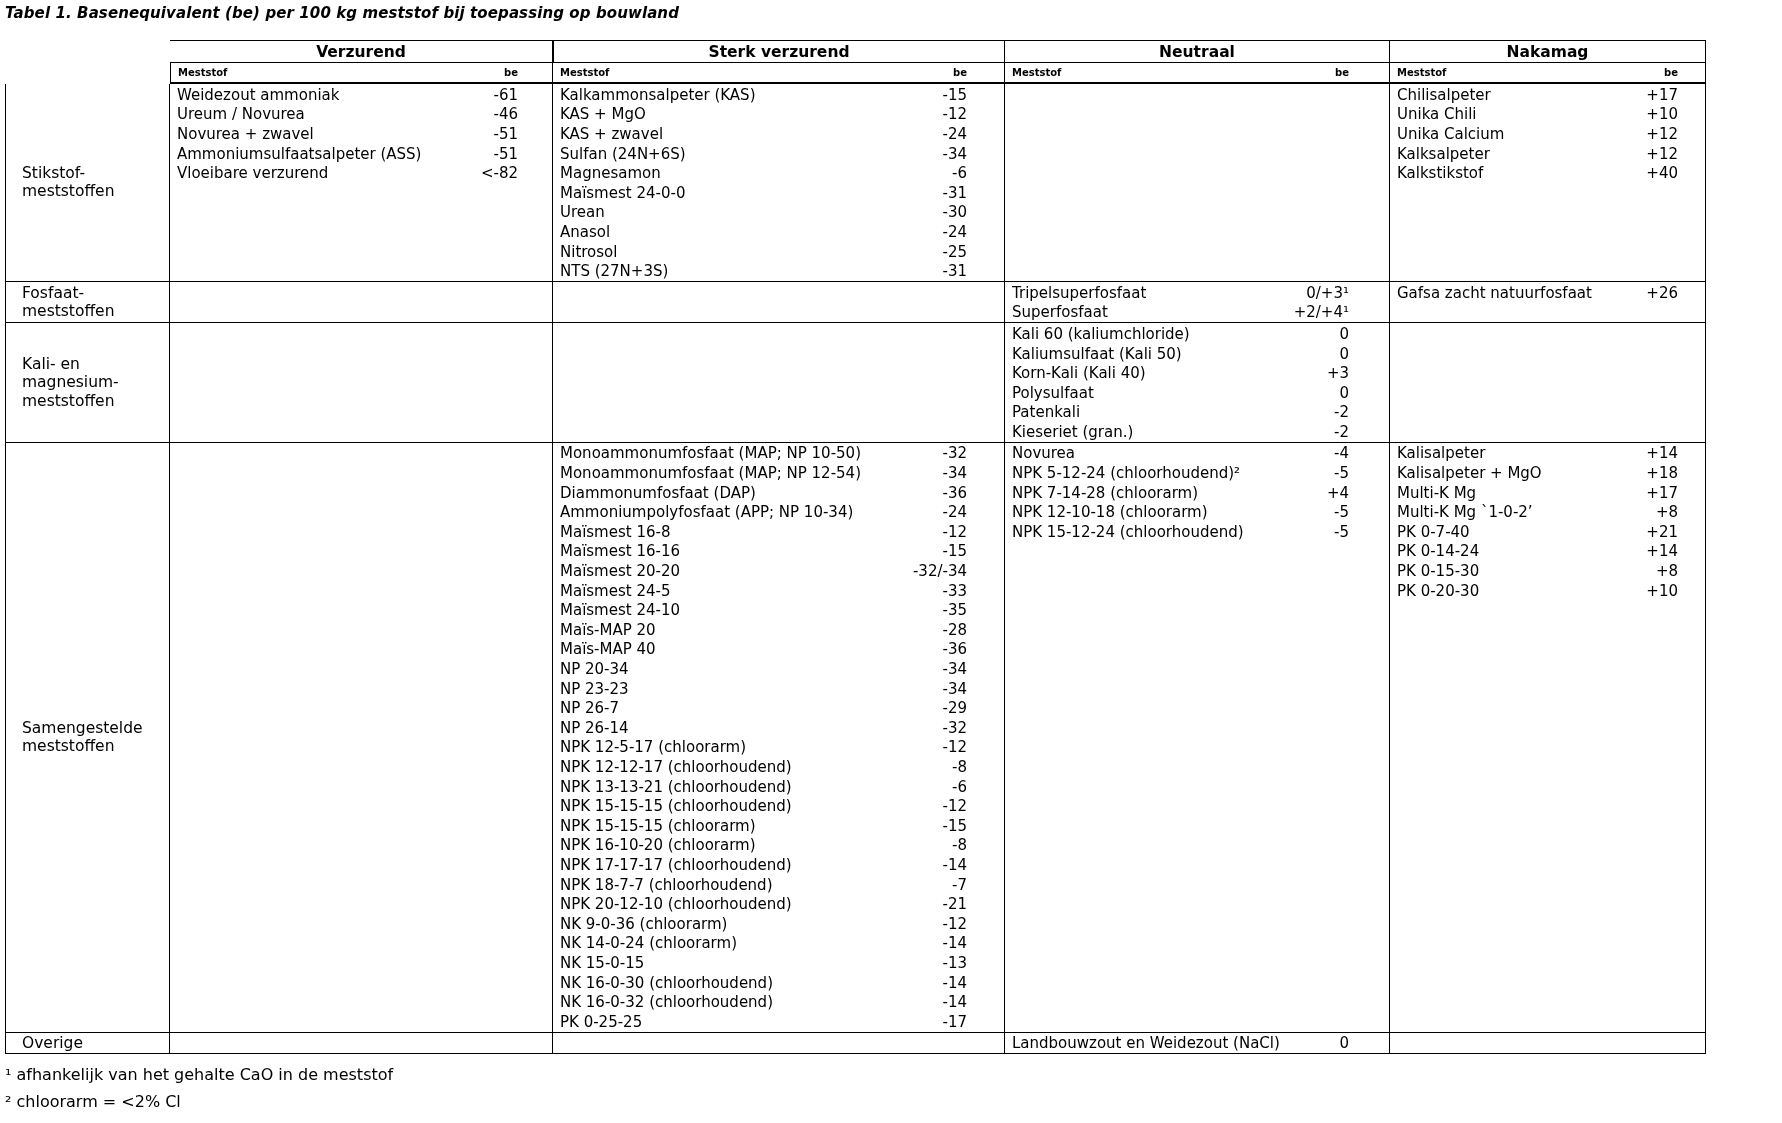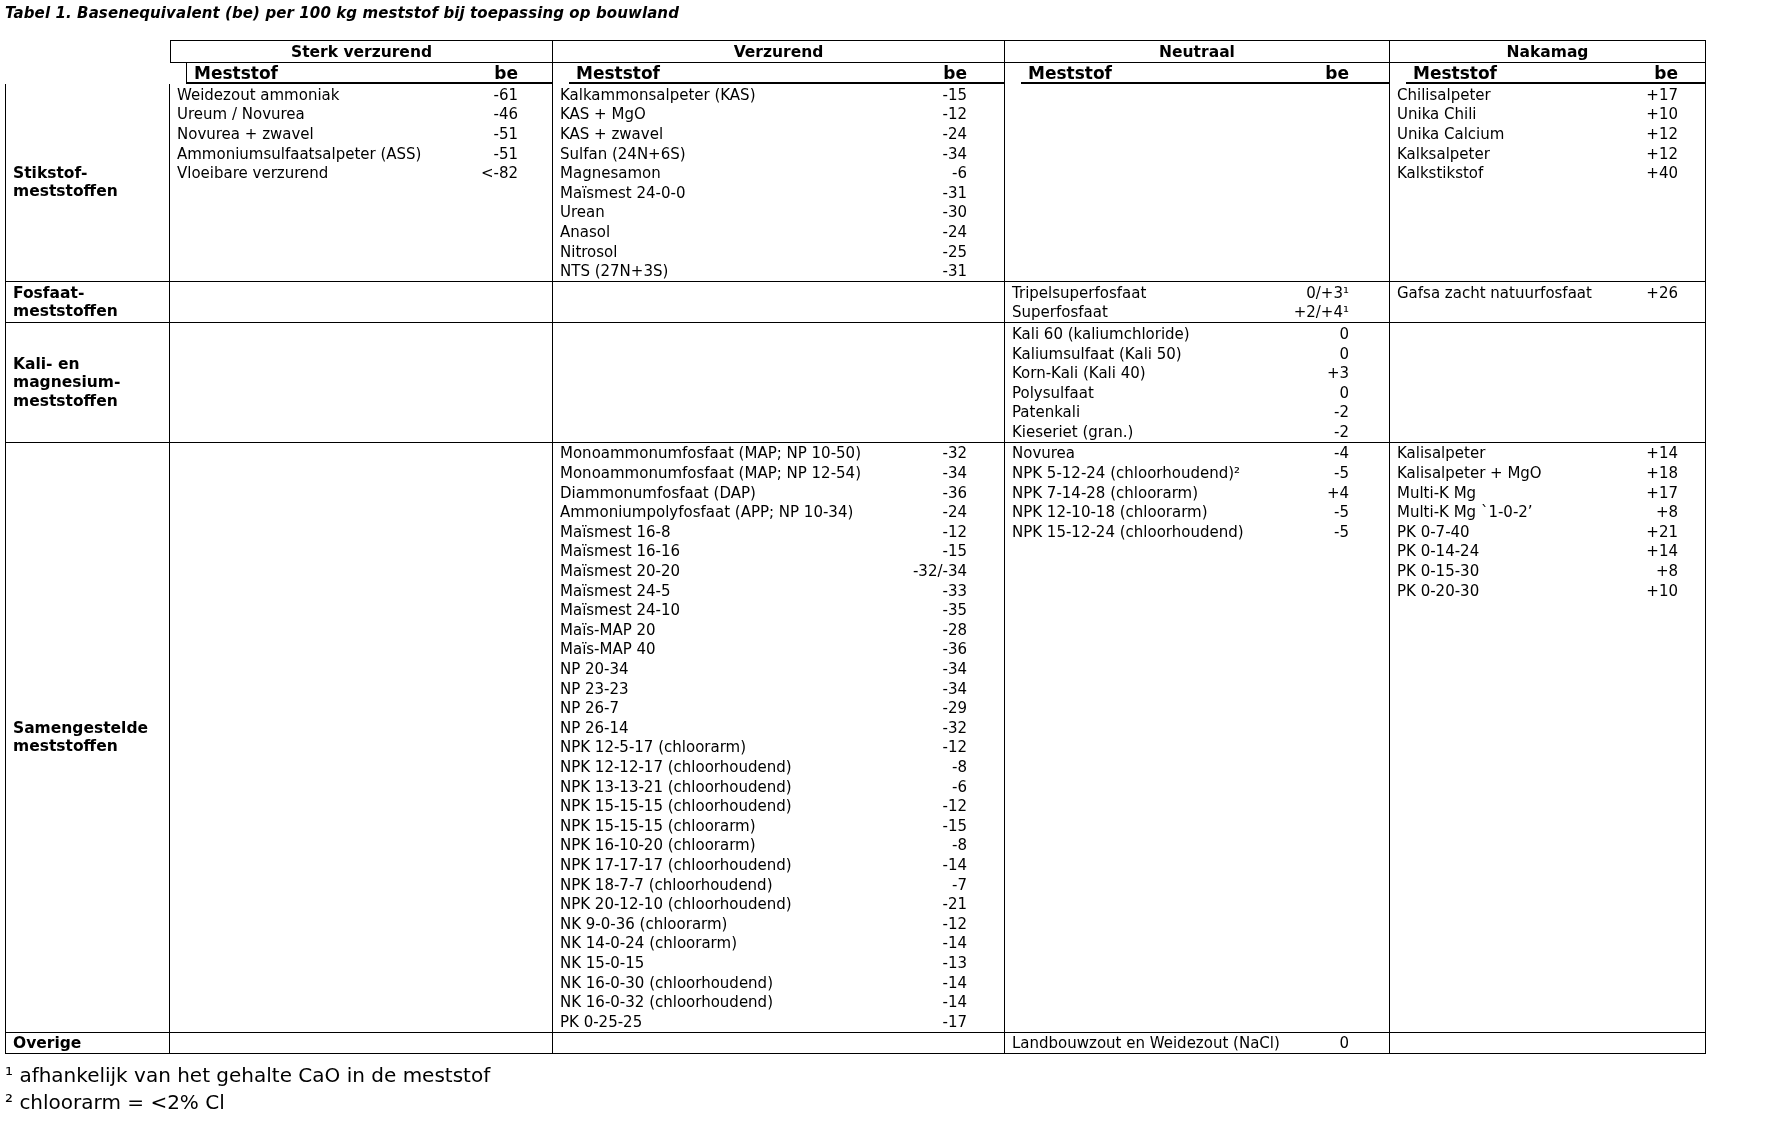--- a/index.html
+++ b/index.html
@@ -23,53 +23,53 @@
   
   .hdr1 .ghdr{
     border-top:1px solid #000;border-right:1px solid #000;border-bottom:1px solid #000;
     font-weight:bold;text-align:center;height:23px;line-height:22px;font-size:15.5px;
   }
   .hdr1 .ghdr.first{border-left:1px solid #000;}
   
   .hdr2 .chdr{
     border-right:1px solid #000;border-bottom:2px solid #000;
     font-weight:bold;height:21px;display:flex;align-items:center;
-    justify-content:space-between;font-size:17px;margin-left:16px;
+    justify-content:space-between;font-size:10px;
   }
   .hdr2 .chdr.first{border-left:1px solid #000;}
   .hdr2 .chdr .mh{padding-left:7px;}
   .hdr2 .chdr .bh{padding-right:var(--pr);}
   
   .sec{border-bottom:1px solid #000;}
   .sec .lbl{
     border-left:1px solid #000;border-right:1px solid #000;
-    font-weight:bold;display:flex;flex-direction:column;justify-content:center;
-    padding-left:7px;white-space:pre-line;line-height:18.5px;font-size:15.5px;
+    font-weight:normal;display:flex;flex-direction:column;justify-content:center;
+    padding-left:16px;white-space:pre-line;line-height:18.5px;font-size:15.5px;
   }
   .sec:first-of-type .lbl{border-top:2px solid #000;}
   .sec .col{border-right:1px solid #000;padding-top:1px;}
   .line{height:19.6px;display:flex;align-items:center;justify-content:space-between;}
   .line .n{padding-left:7px;white-space:nowrap;}
   .line .v{padding-right:var(--pr);white-space:nowrap;}
   
   .c1{--pr:34px;} .c2{--pr:37px;} .c3{--pr:40px;} .c4{--pr:27px;}
   .footnotes{margin-top:12px;}
-  .footnote{margin:0 0 9px 0;font-size:20px;line-height:18px;}
+  .footnote{margin:0 0 9px 0;font-size:16px;line-height:18px;}
 </style>
 </head>
 <body>
 
 <h1 class="title">Tabel 1. Basenequivalent (be) per 100 kg meststof bij toepassing op bouwland</h1>
 
 <div class="tbl">
 
   <div class="band hdr1">
     <div class="cell"></div>
+    <div class="cell ghdr">Verzurend</div>
     <div class="cell ghdr first">Sterk verzurend</div>
-    <div class="cell ghdr">Verzurend</div>
     <div class="cell ghdr">Neutraal</div>
     <div class="cell ghdr">Nakamag</div>
   </div>
 
   <div class="band hdr2">
     <div class="cell"></div>
     <div class="cell chdr first c1">
       <span class="mh">Meststof</span>
       <span class="bh">be</span>
     </div>

